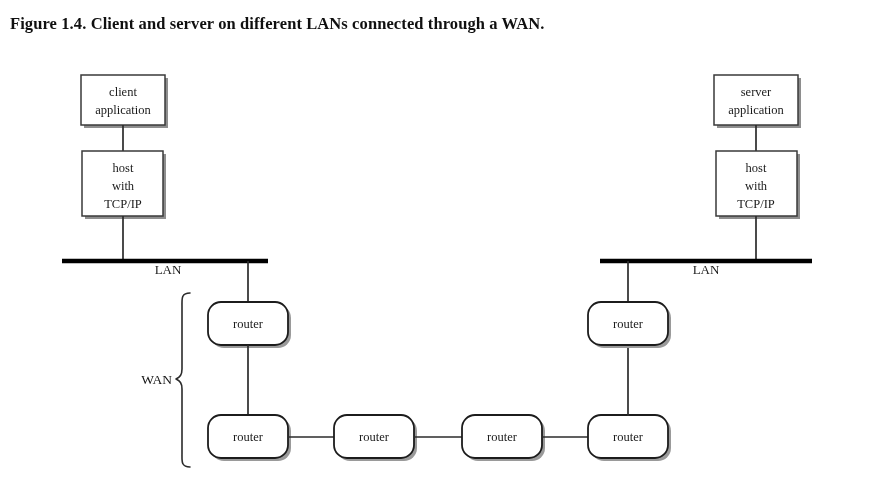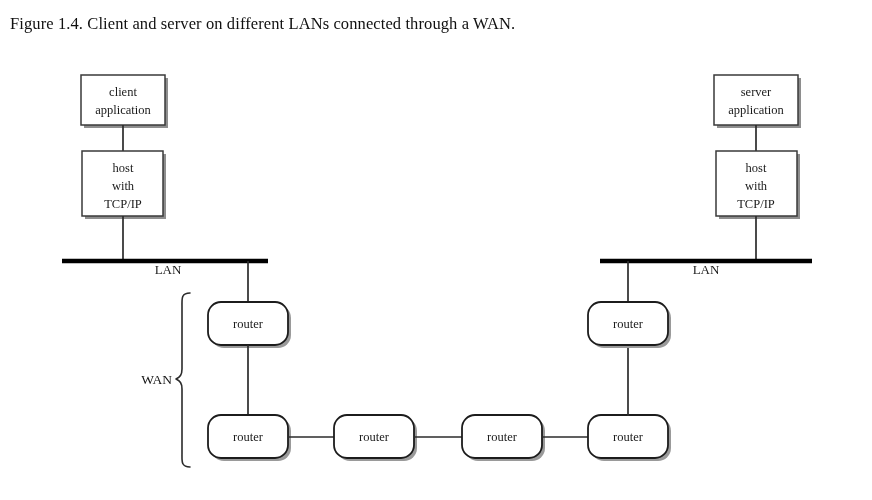--- a/index.html
+++ b/index.html
@@ -13,21 +13,21 @@
     position: relative;
     font-family: "Liberation Serif", "DejaVu Serif", serif;
     color: #000000;
     overflow: hidden;
   }
   #figure-title {
     position: absolute;
     left: 10px;
     top: 14px;
     font-family: "Liberation Serif", "DejaVu Serif", serif;
-    font-weight: normal;
+    font-weight: bold;
     font-size: 16.5px;
     letter-spacing: 0.1px;
     white-space: nowrap;
     color: #101010;
   }
   #diagram-canvas {
     position: absolute;
     left: 0;
     top: 0;
     width: 872px;

